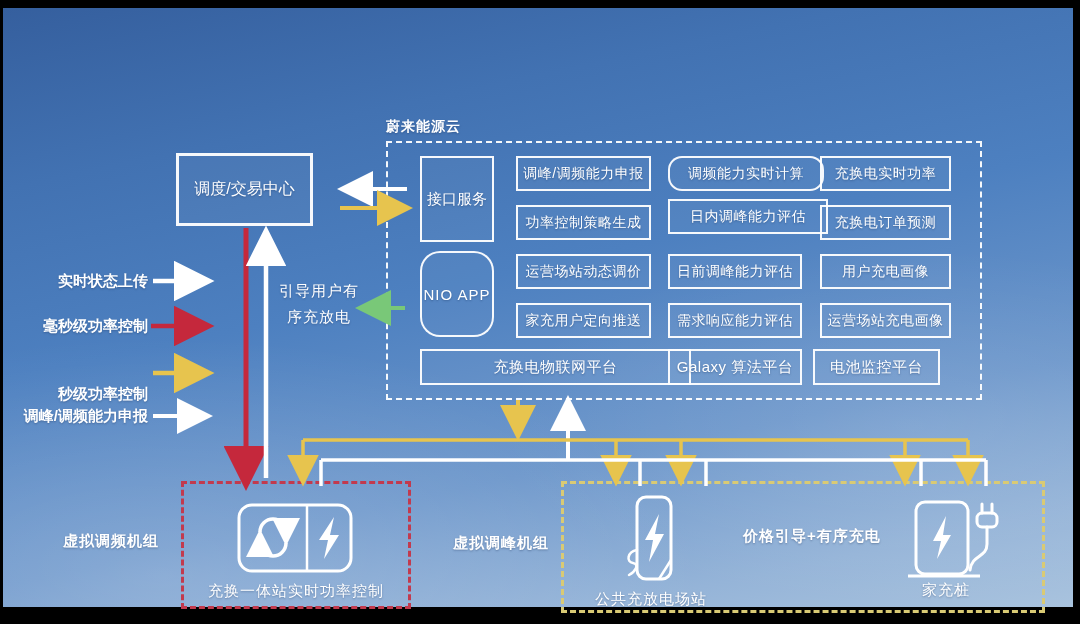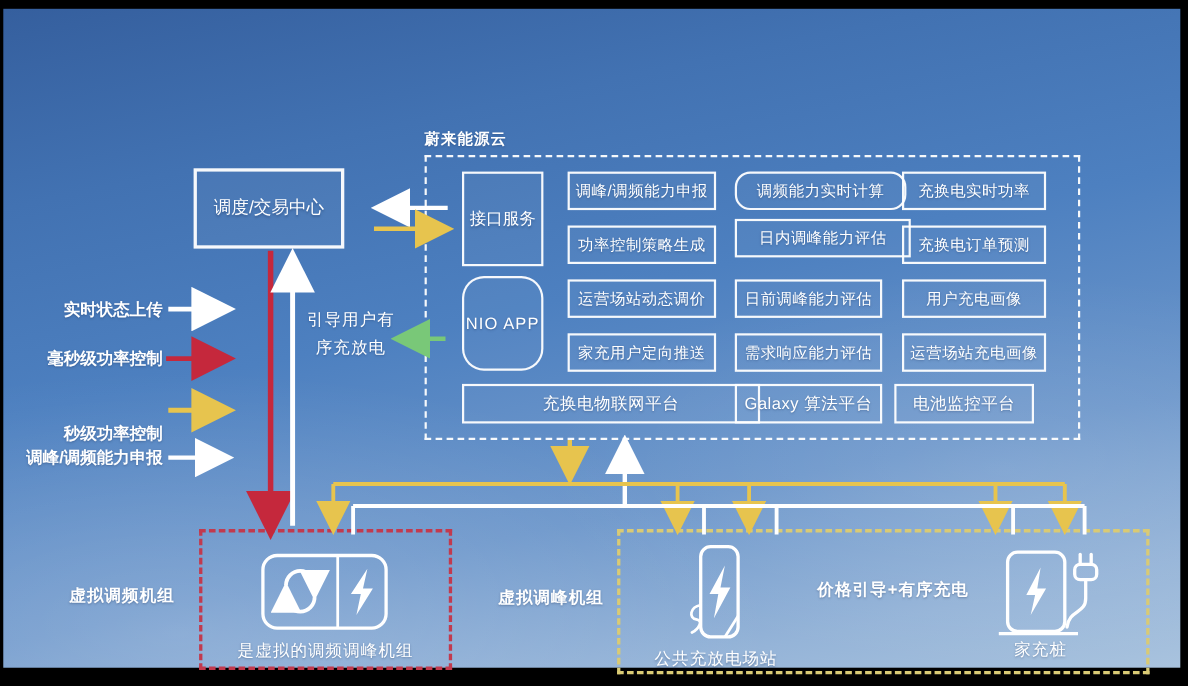--- a/index.html
+++ b/index.html
@@ -64,21 +64,21 @@
     <div class="abs wtext legend-label" style="left:20px;top:356px;width:125px;margin-top:21px;">秒级功率控制</div>
     <div class="abs wtext legend-label" style="left:8px;top:399px;width:137px;">调峰/调频能力申报</div>
 
     <div class="abs wtext caption" style="left:268px;top:270px;width:96px;line-height:26px;">
       <div>引导用户有</div>
       <div>序充放电</div>
     </div>
 
     <div class="abs dash-red" style="left:178px;top:473px;width:230px;height:128px;"></div>
     <div class="abs wtext sidelabel" style="left:60px;top:524px;">虚拟调频机组</div>
-    <div class="abs wtext caption" style="left:178px;top:574px;width:230px;">是虚拟的调频调峰机组</div>
+    <div class="abs wtext caption" style="left:178px;top:574px;width:230px;">充换一体站实时功率控制</div>
 
     <div class="abs dash-yellow" style="left:558px;top:473px;width:484px;height:132px;"></div>
     <div class="abs wtext sidelabel" style="left:450px;top:526px;">虚拟调峰机组</div>
     <div class="abs wtext sidelabel" style="left:740px;top:519px;">价格引导+有序充电</div>
     <div class="abs wtext caption" style="left:583px;top:582px;width:130px;">公共充放电场站</div>
     <div class="abs wtext caption" style="left:908px;top:573px;width:70px;">家充桩</div>
 
     <svg class="abs" style="left:233px;top:494px;" width="118" height="72" viewBox="0 0 118 72">
       <rect x="3" y="3" width="112" height="66" rx="13" fill="none" stroke="#fff" stroke-width="3"></rect>
       <line x1="71" y1="3" x2="71" y2="69" stroke="#fff" stroke-width="2.5"></line>

